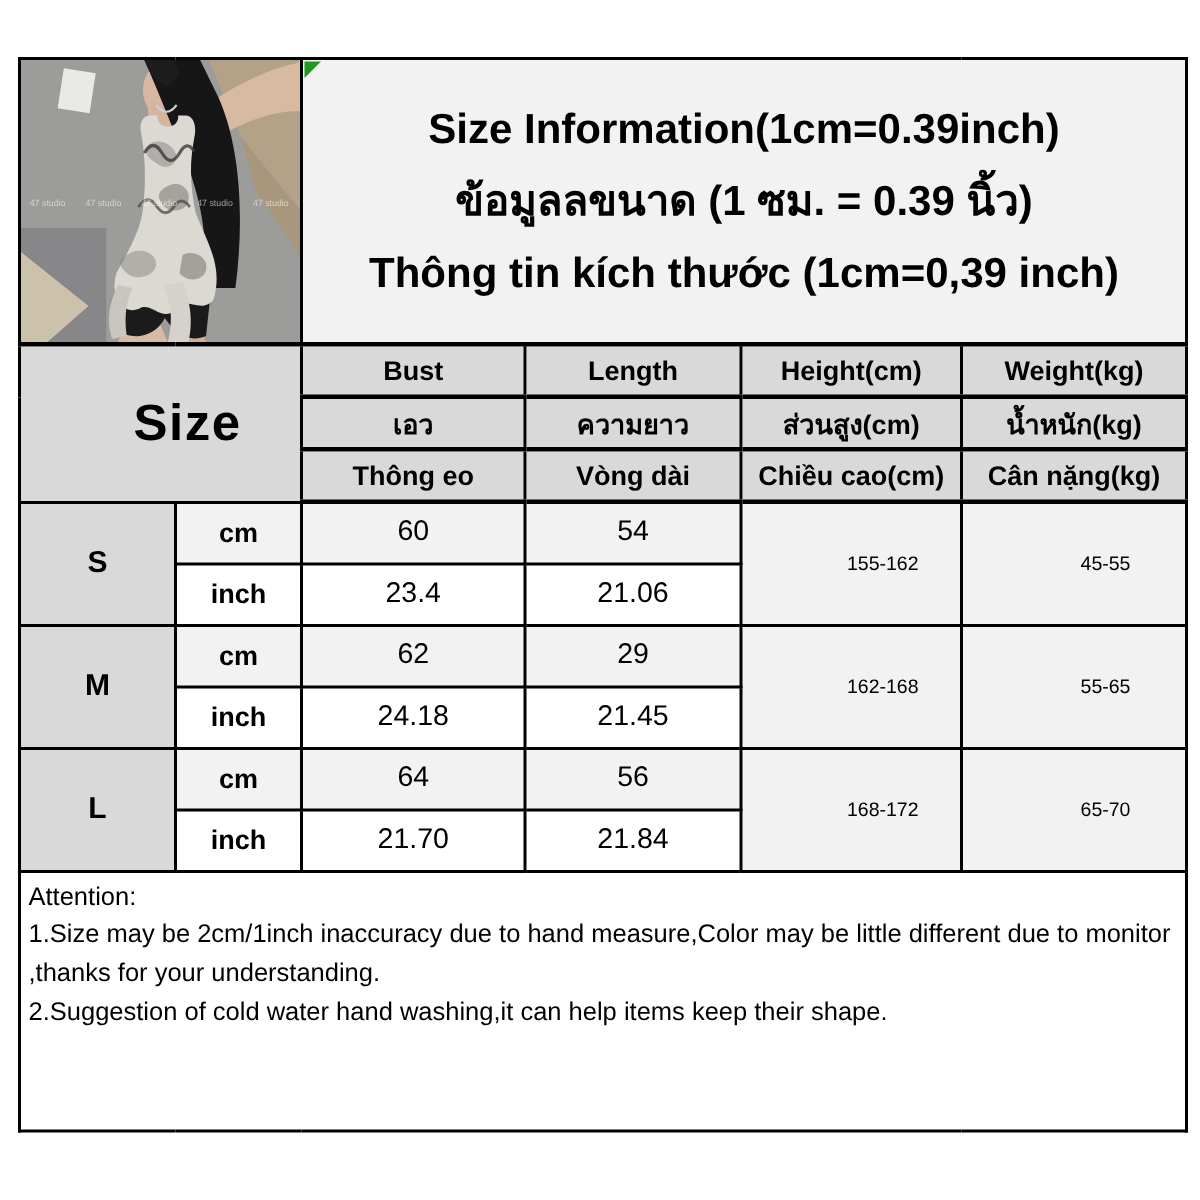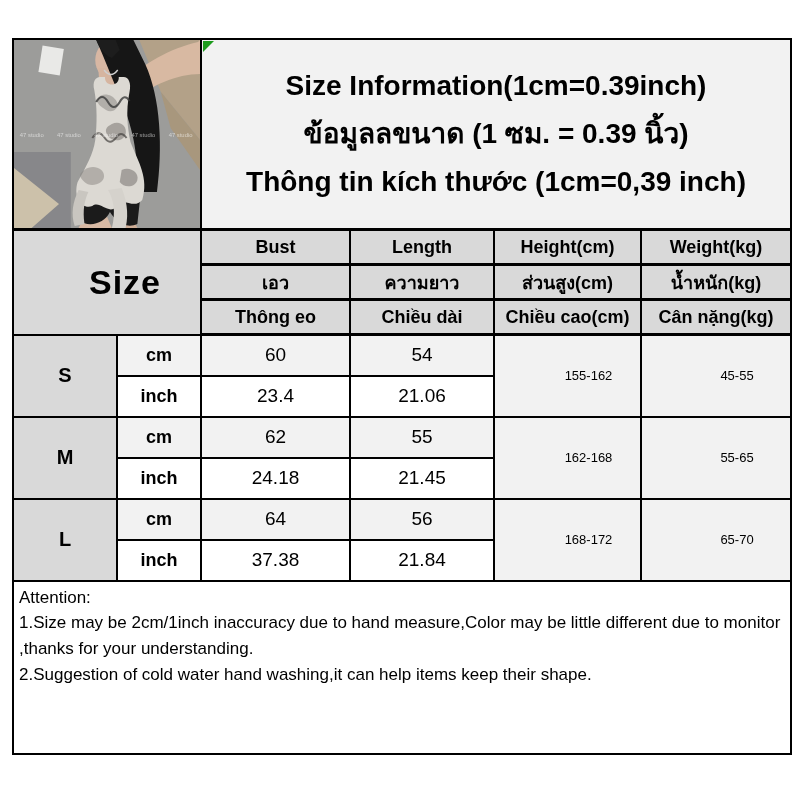--- a/index.html
+++ b/index.html
@@ -167,21 +167,21 @@
       <td class="hdr-cell">Weight(kg)</td>
     </tr>
     <tr>
       <td class="hdr-cell">เอว</td>
       <td class="hdr-cell">ความยาว</td>
       <td class="hdr-cell">ส่วนสูง(cm)</td>
       <td class="hdr-cell">น้ำหนัก(kg)</td>
     </tr>
     <tr>
       <td class="hdr-cell">Thông eo</td>
-      <td class="hdr-cell">Chiều dài</td>
+      <td class="hdr-cell">Vòng dài</td>
       <td class="hdr-cell">Chiều cao(cm)</td>
       <td class="hdr-cell">Cân nặng(kg)</td>
     </tr>
 
     <tr class="row-h">
       <td rowspan="2" class="size-letter">S</td>
       <td class="unit bg-light">cm</td>
       <td class="val bg-light">60</td>
       <td class="val bg-light">54</td>
       <td rowspan="2" class="range">155-162</td>
@@ -190,41 +190,41 @@
     <tr class="row-h">
       <td class="unit bg-white">inch</td>
       <td class="val bg-white">23.4</td>
       <td class="val bg-white">21.06</td>
     </tr>
 
     <tr class="row-h">
       <td rowspan="2" class="size-letter">M</td>
       <td class="unit bg-light">cm</td>
       <td class="val bg-light">62</td>
-      <td class="val bg-light">55</td>
+      <td class="val bg-light">29</td>
       <td rowspan="2" class="range">162-168</td>
       <td rowspan="2" class="range">55-65</td>
     </tr>
     <tr class="row-h">
       <td class="unit bg-white">inch</td>
       <td class="val bg-white">24.18</td>
       <td class="val bg-white">21.45</td>
     </tr>
 
     <tr class="row-h">
       <td rowspan="2" class="size-letter">L</td>
       <td class="unit bg-light">cm</td>
       <td class="val bg-light">64</td>
       <td class="val bg-light">56</td>
       <td rowspan="2" class="range">168-172</td>
       <td rowspan="2" class="range">65-70</td>
     </tr>
     <tr class="row-h">
       <td class="unit bg-white">inch</td>
-      <td class="val bg-white">37.38</td>
+      <td class="val bg-white">21.70</td>
       <td class="val bg-white">21.84</td>
     </tr>
 
     <tr>
       <td colspan="6" class="attention">
         <div>Attention:</div>
         <div>1.Size may be 2cm/1inch inaccuracy due to hand measure,Color may be little different due to monitor ,thanks for your understanding.</div>
         <div>2.Suggestion of cold water hand washing,it can help items keep their shape.</div>
       </td>
     </tr>

